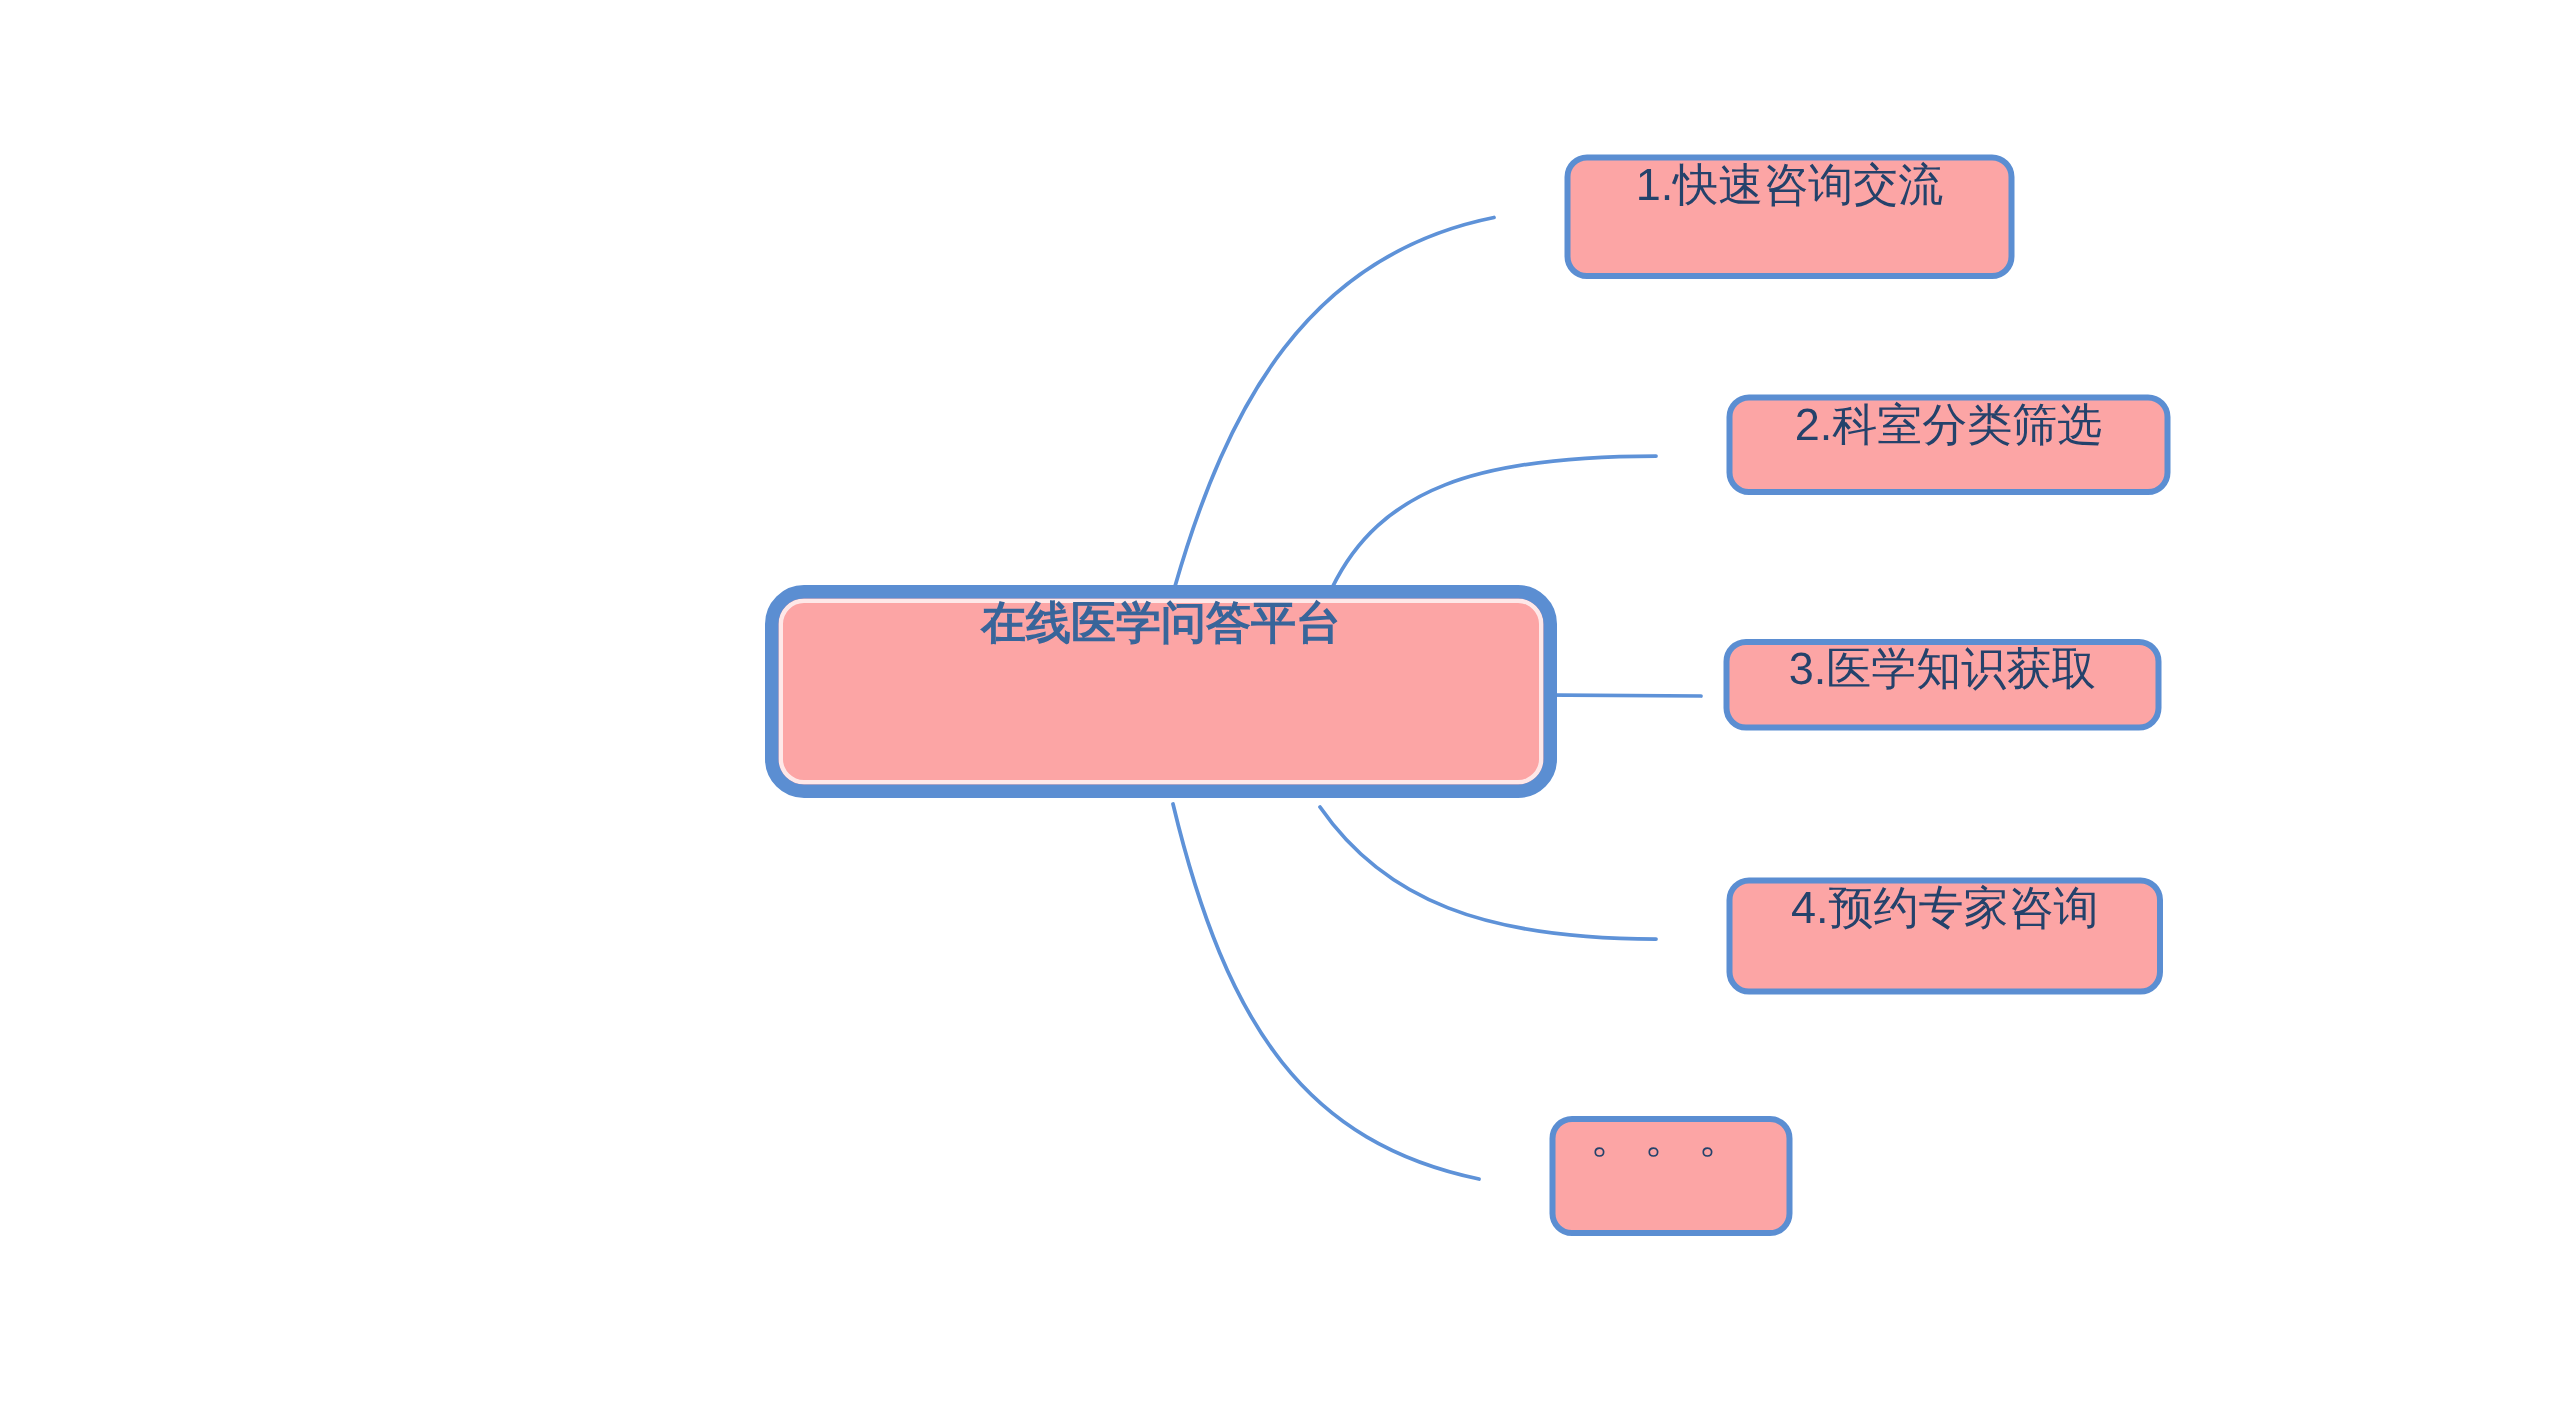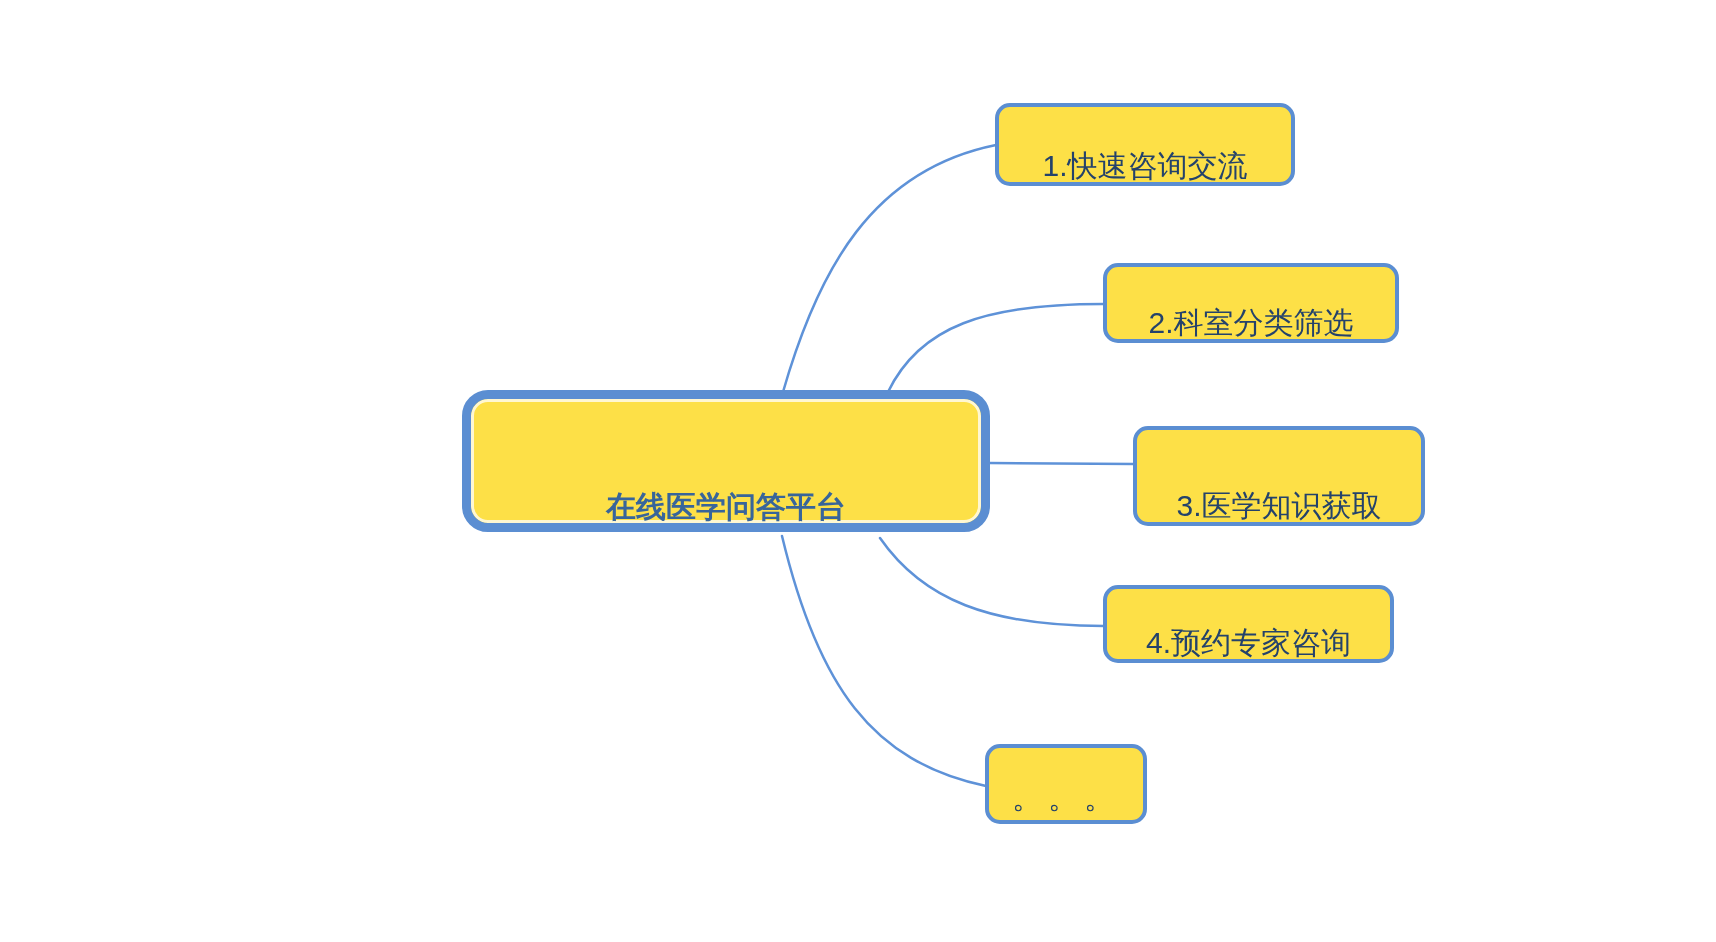--- a/index.html
+++ b/index.html
@@ -28,42 +28,43 @@
   .links path {
     fill: none;
     stroke: #5e92d8;
     stroke-width: 2.5;
     stroke-linecap: round;
   }
   .node {
     position: absolute;
     box-sizing: border-box;
     display: flex;
-    align-items: flex-end;
+    align-items: flex-start;
     justify-content: center;
-    background: #fde047;
+    background: #fca5a5;
     border: 4px solid #5b8ed2;
     border-radius: 15px;
     color: #24426b;
     font-size: 30px;
     line-height: 1.1;
     white-space: nowrap;
     cursor: default;
+    margin-left: 48px;
   }
   .node.root {
     border-width: 9px;
     border-radius: 26px;
     font-size: 30px;
     font-weight: bold;
     color: #38659a;
     box-shadow: inset 0 0 0 3px rgba(255,255,255,0.75);
   }
   .node.n1 { left: 995px;  top: 103px; width: 300px; height: 83px; }
-  .node.n2 { left: 1103px; top: 263px; width: 296px; height: 80px; }
-  .node.n3 { left: 1133px; top: 426px; width: 292px; height: 100px; }
+  .node.n2 { left: 1103px; top: 263px; width: 296px; height: 67px; }
+  .node.n3 { left: 1101px; top: 426px; width: 292px; height: 61px; }
   .node.n4 { left: 1103px; top: 585px; width: 291px; height: 78px; }
   .node.n5 { left: 985px;  top: 744px; width: 162px; height: 80px; }
   .node.root { left: 462px; top: 390px; width: 528px; height: 142px; }
   .node.n5 .label {
     letter-spacing: 6px;
     transform: translateY(-6px);
   }
 </style>
 </head>
 <body>

